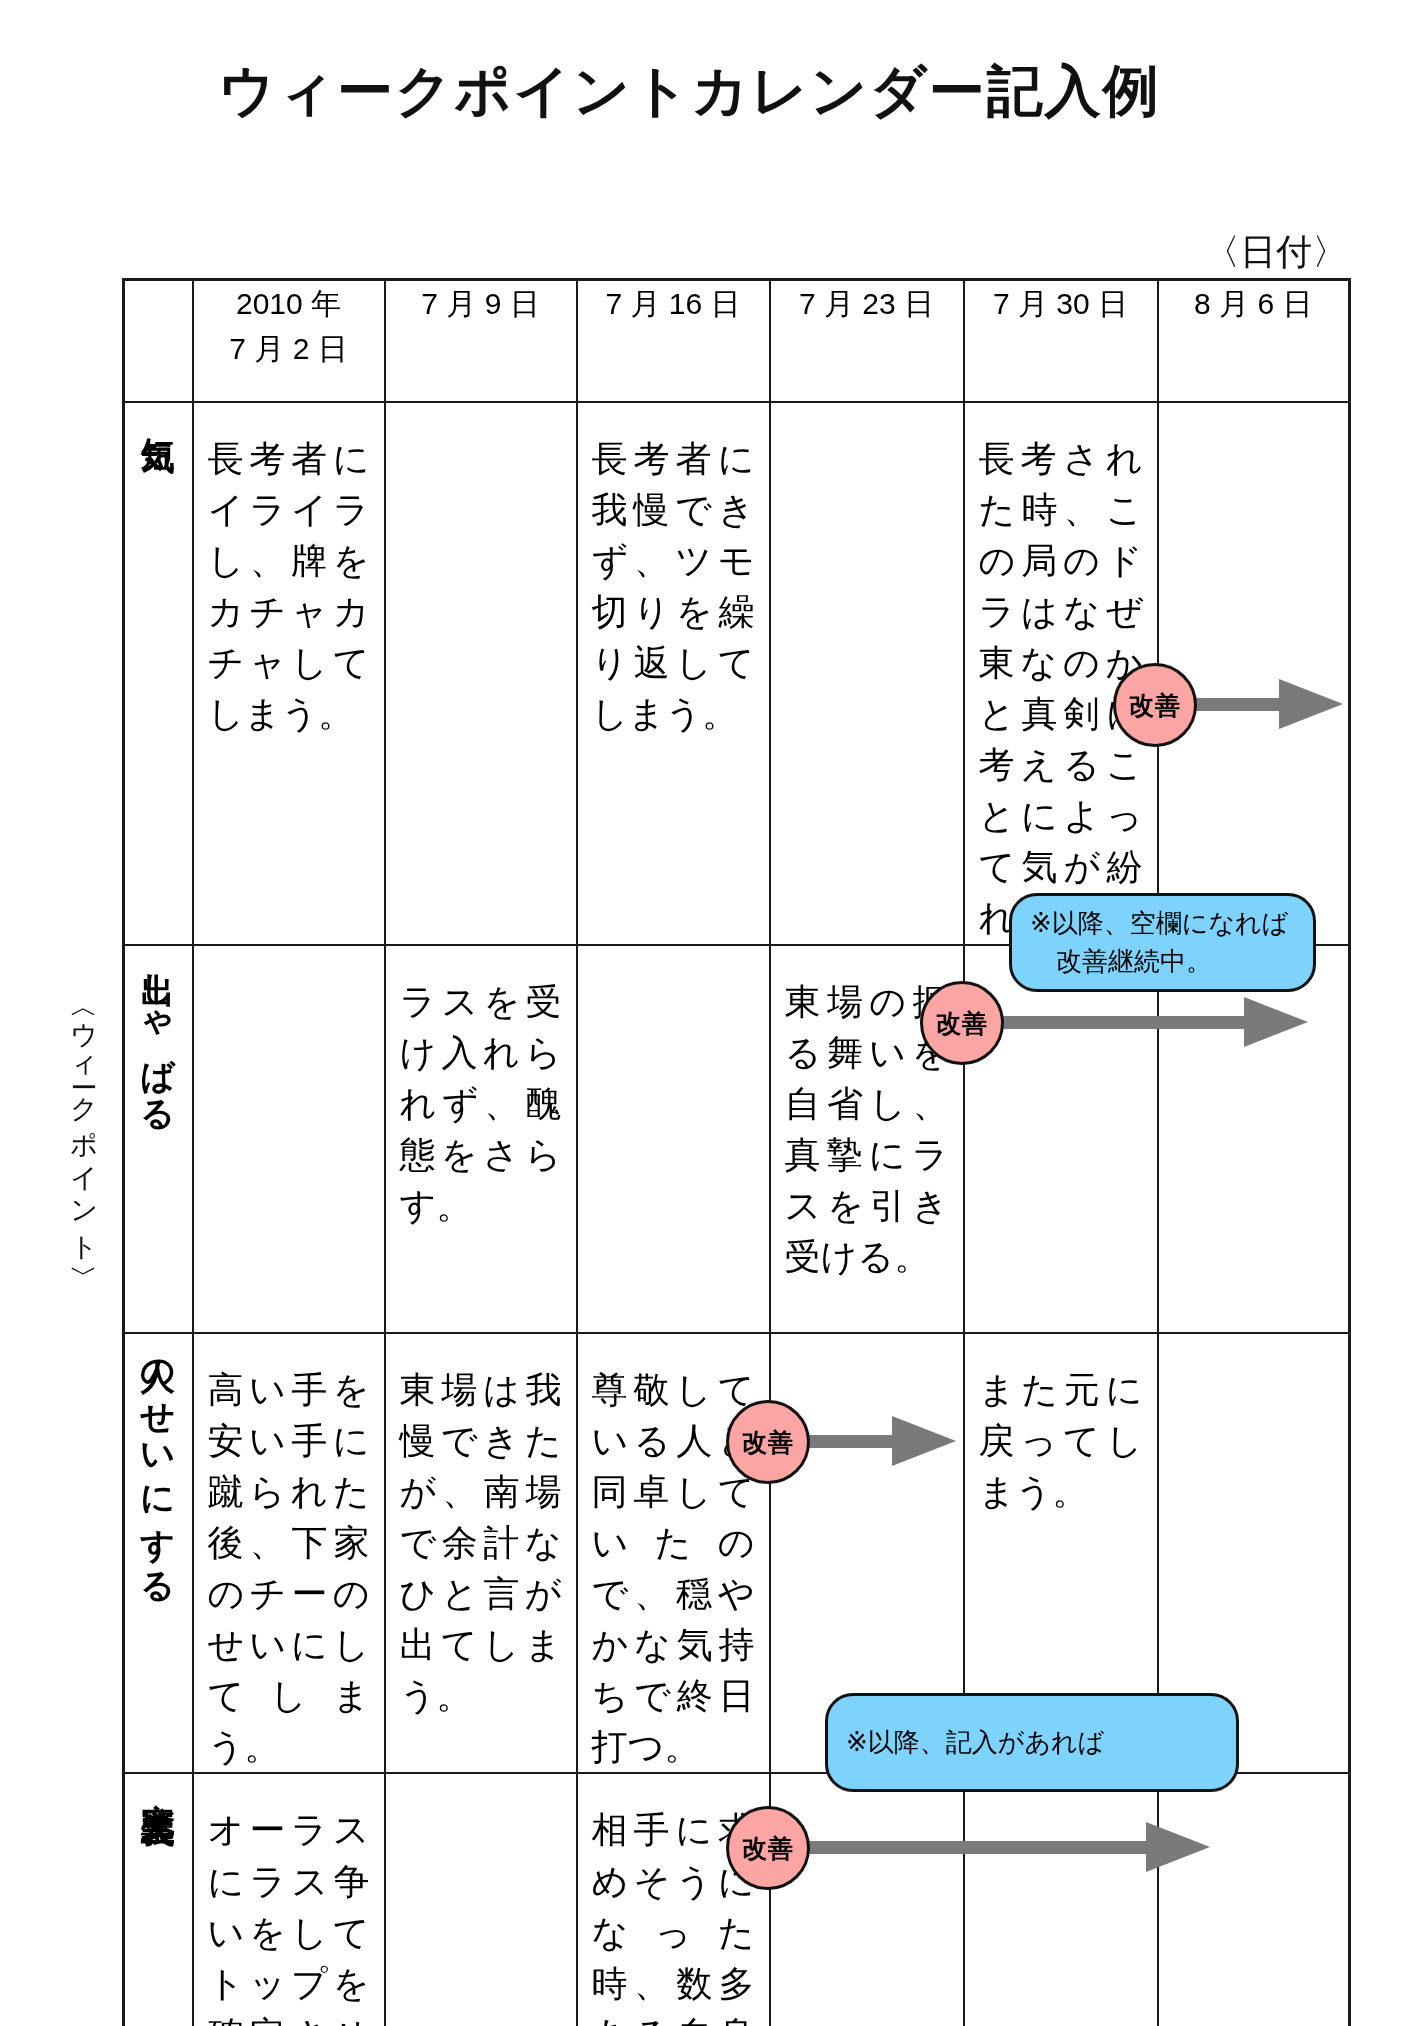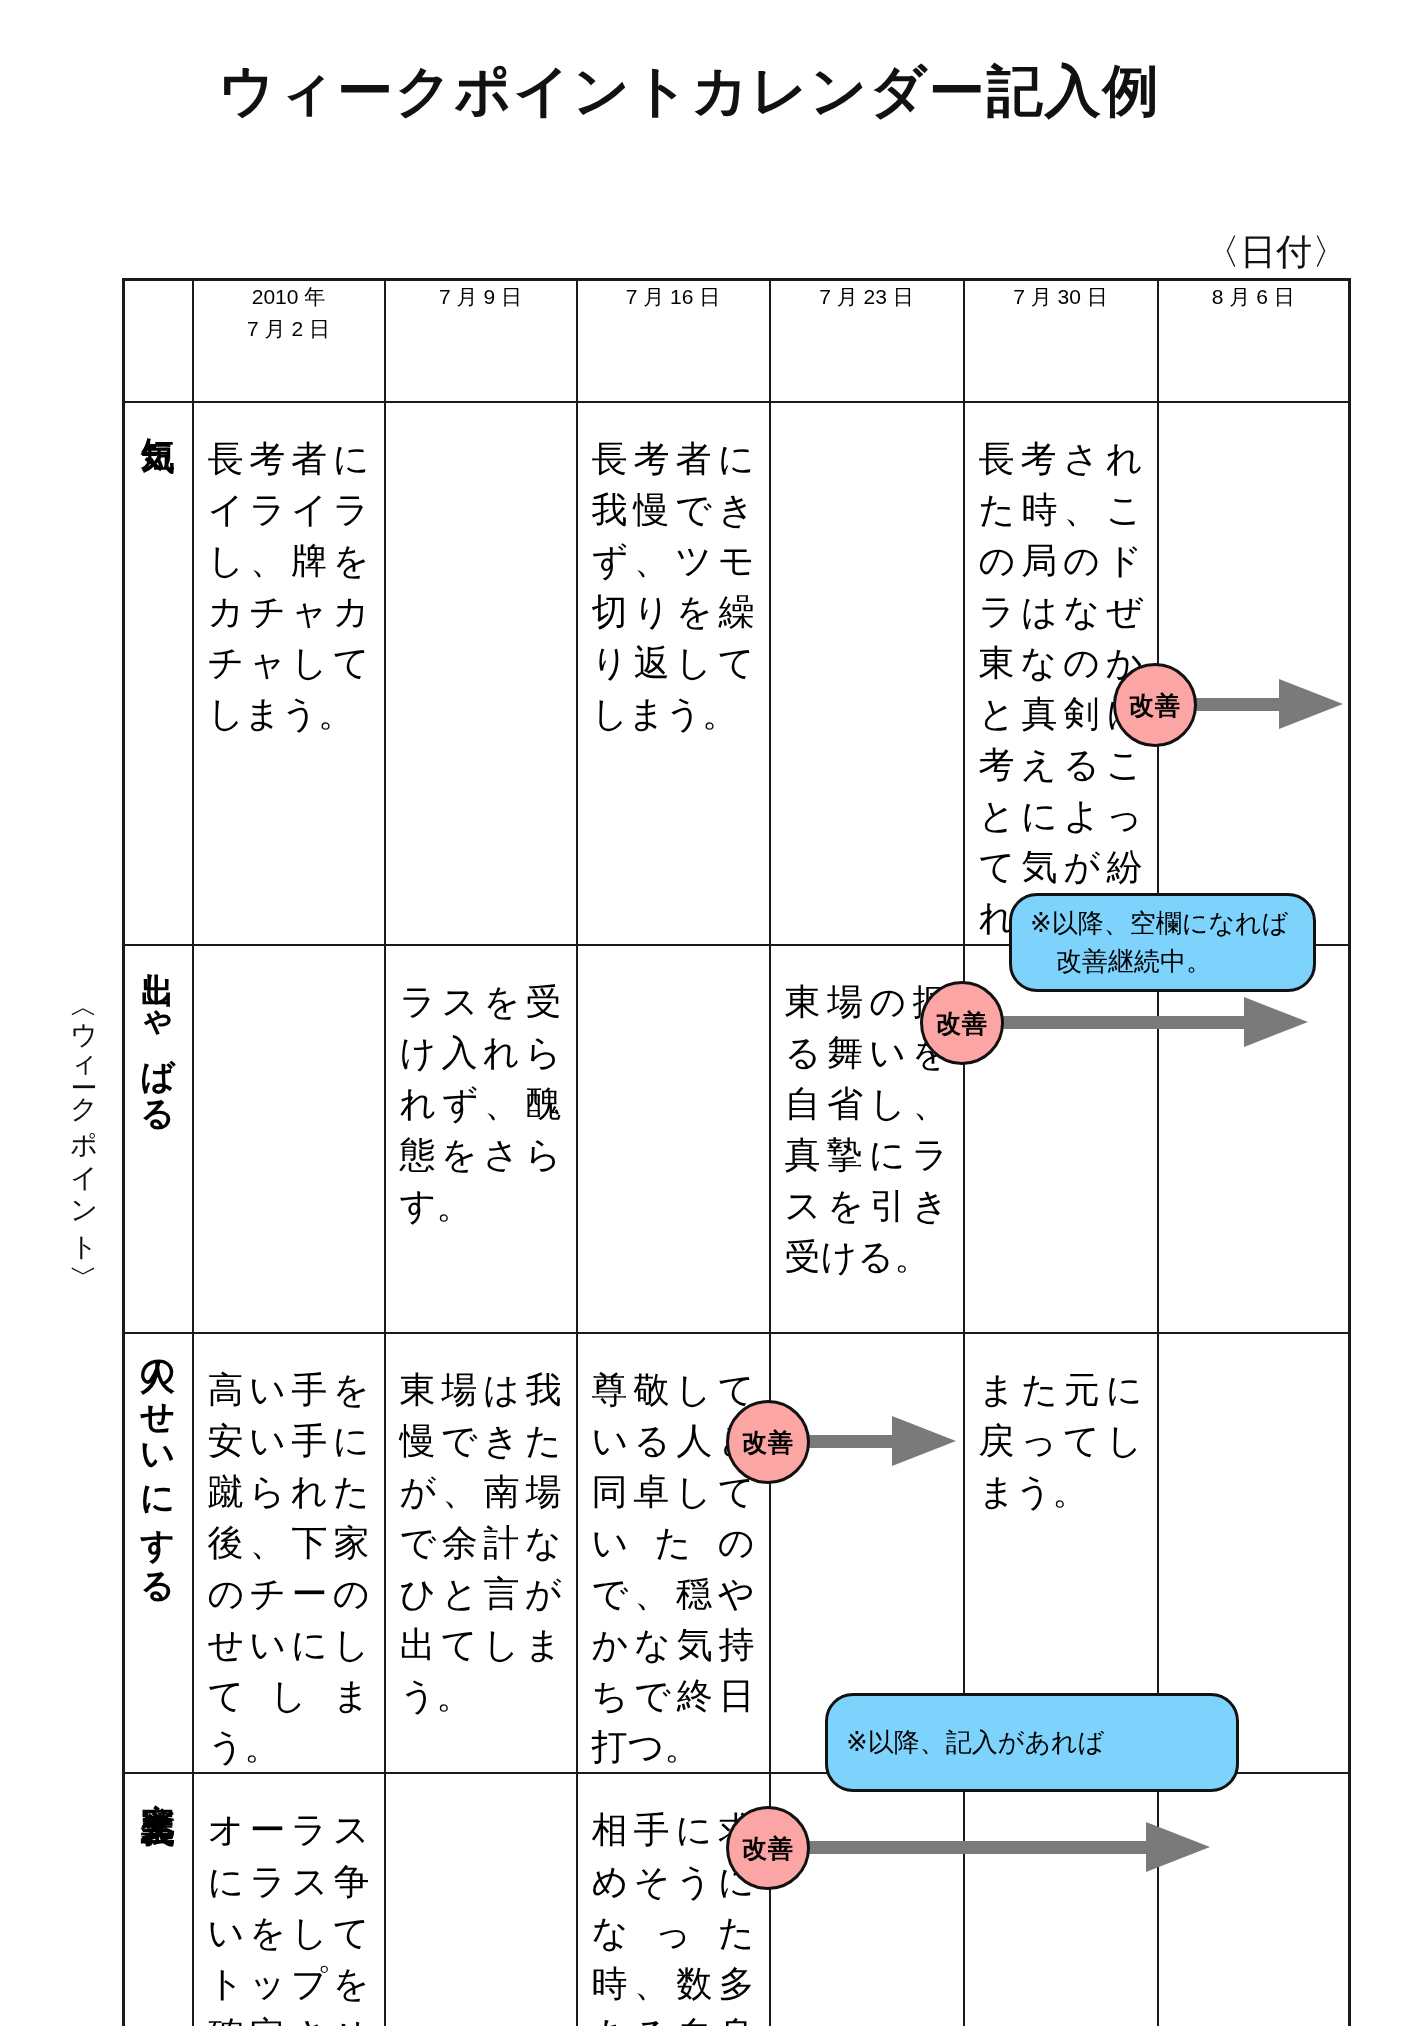--- a/index.html
+++ b/index.html
@@ -37,21 +37,21 @@
     padding:0;
     overflow:hidden;
   }
   tr.r-head{height:122px;}
   tr.r1{height:369px;}
   tr.r2{height:388px;}
   tr.r3{height:385px;}
   tr.r4{height:434px;}
   td.date-cell{
     vertical-align:bottom;text-align:center;
-    font-size:21px;line-height:1.5;
+    font-size:30px;line-height:1.5;
   }
   td.date-cell .pad{padding:0 4px 16px;}
   td.rowlabel{
     vertical-align:middle;text-align:center;
   }
   td.rowlabel .vtext{
     display:inline-block;
     writing-mode:vertical-rl;text-orientation:mixed;
     font-size:34px;font-weight:bold;letter-spacing:3px;
     margin:0 auto;

